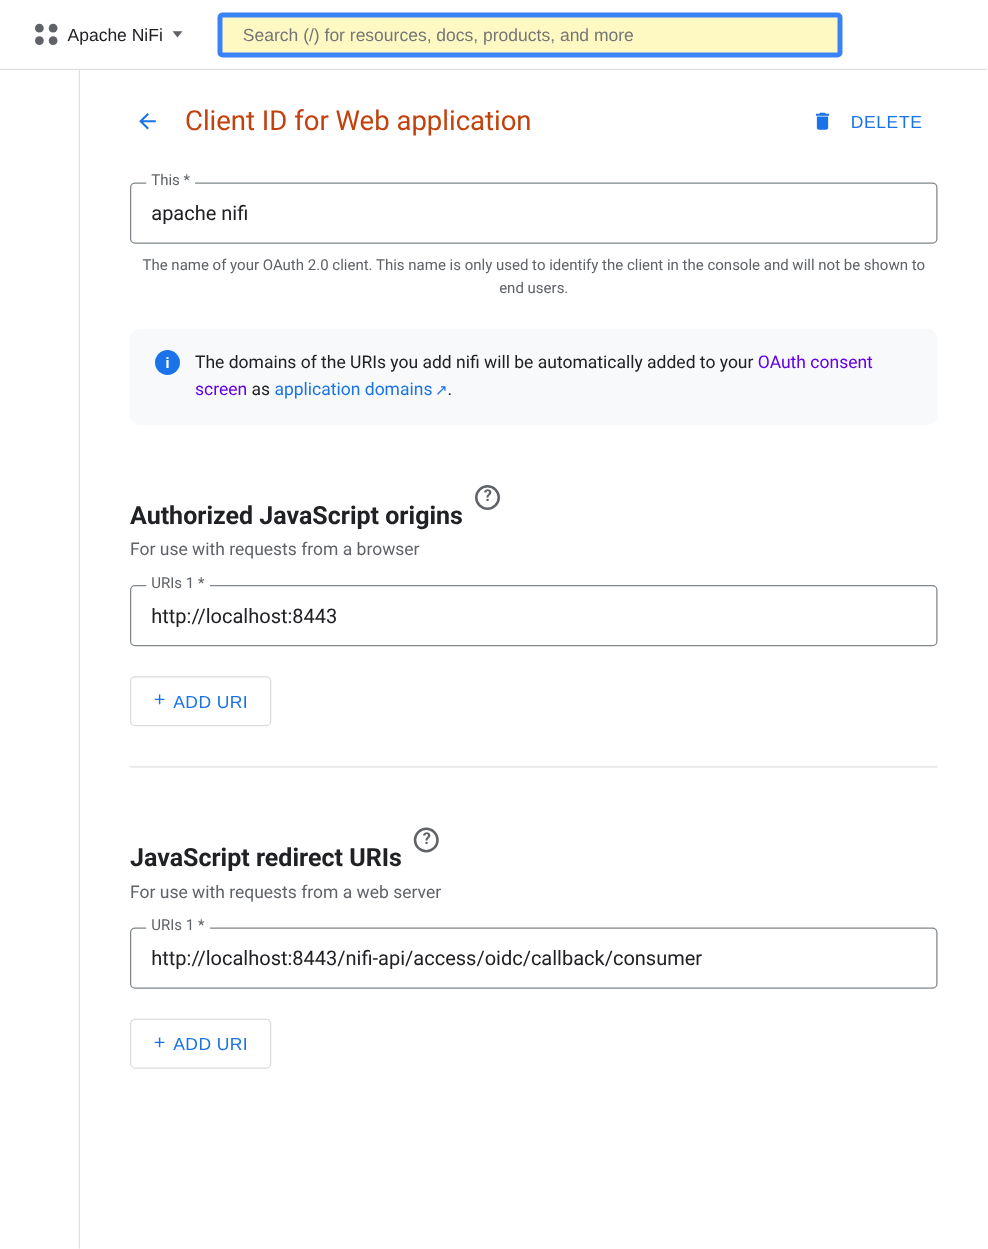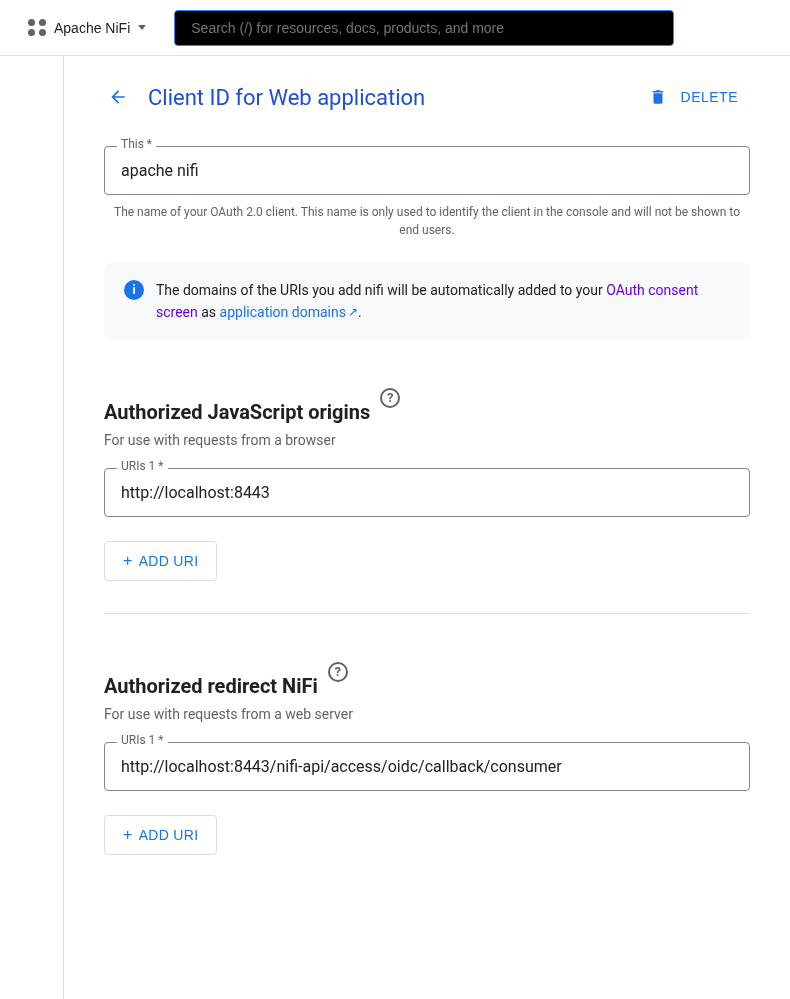--- a/index.html
+++ b/index.html
@@ -51,27 +51,27 @@
       width: 0; height: 0;
       border-left: 4px solid transparent;
       border-right: 4px solid transparent;
       border-top: 5px solid #5f6368;
       display: inline-block;
     }
     .search-bar {
       flex: 1;
       max-width: 500px;
       height: 36px;
-      border: 1px solid #3b82f6;
+      border: 4px solid #3b82f6;
       border-radius: 4px;
       padding: 0 16px;
       font-size: 14px;
       color: #80868b;
       outline: none;
-      background: #000000;
+      background: #fef9c3;
     }
 
     
     .page-layout {
       display: flex;
       min-height: calc(999px - 56px);
     }
     .sidebar {
       width: 64px;
       border-right: 1px solid #e0e0e0;
@@ -96,21 +96,21 @@
       color: #1a73e8;
       font-size: 20px;
       display: flex;
       align-items: center;
       padding: 4px;
       border-radius: 50%;
     }
     .page-title {
       font-size: 22px;
       font-weight: 400;
-      color: #1d4ed8;
+      color: #c2410c;
       flex: 1;
     }
     .delete-btn {
       display: flex;
       align-items: center;
       gap: 14px;
       background: none;
       border: none;
       cursor: pointer;
       color: #1a73e8;
@@ -348,21 +348,21 @@
       <button class="add-uri-btn">
         <span class="plus-icon">+</span>
         <span>ADD URI</span>
       </button>
     </div>
 
     <div class="divider"></div>
 
     <div class="uri-section">
       <div class="section-header">
-        <h2 class="section-title">Authorized redirect NiFi</h2>
+        <h2 class="section-title">JavaScript redirect URIs</h2>
         <div class="help-icon">?</div>
       </div>
       <p class="section-desc">For use with requests from a web server</p>
 
       <div class="form-group">
         <div class="field-wrapper">
           <label class="field-label">URIs 1 *</label>
           <input class="field-input" type="text" value="http://localhost:8443/nifi-api/access/oidc/callback/consumer" style="">
         </div>
       </div>

